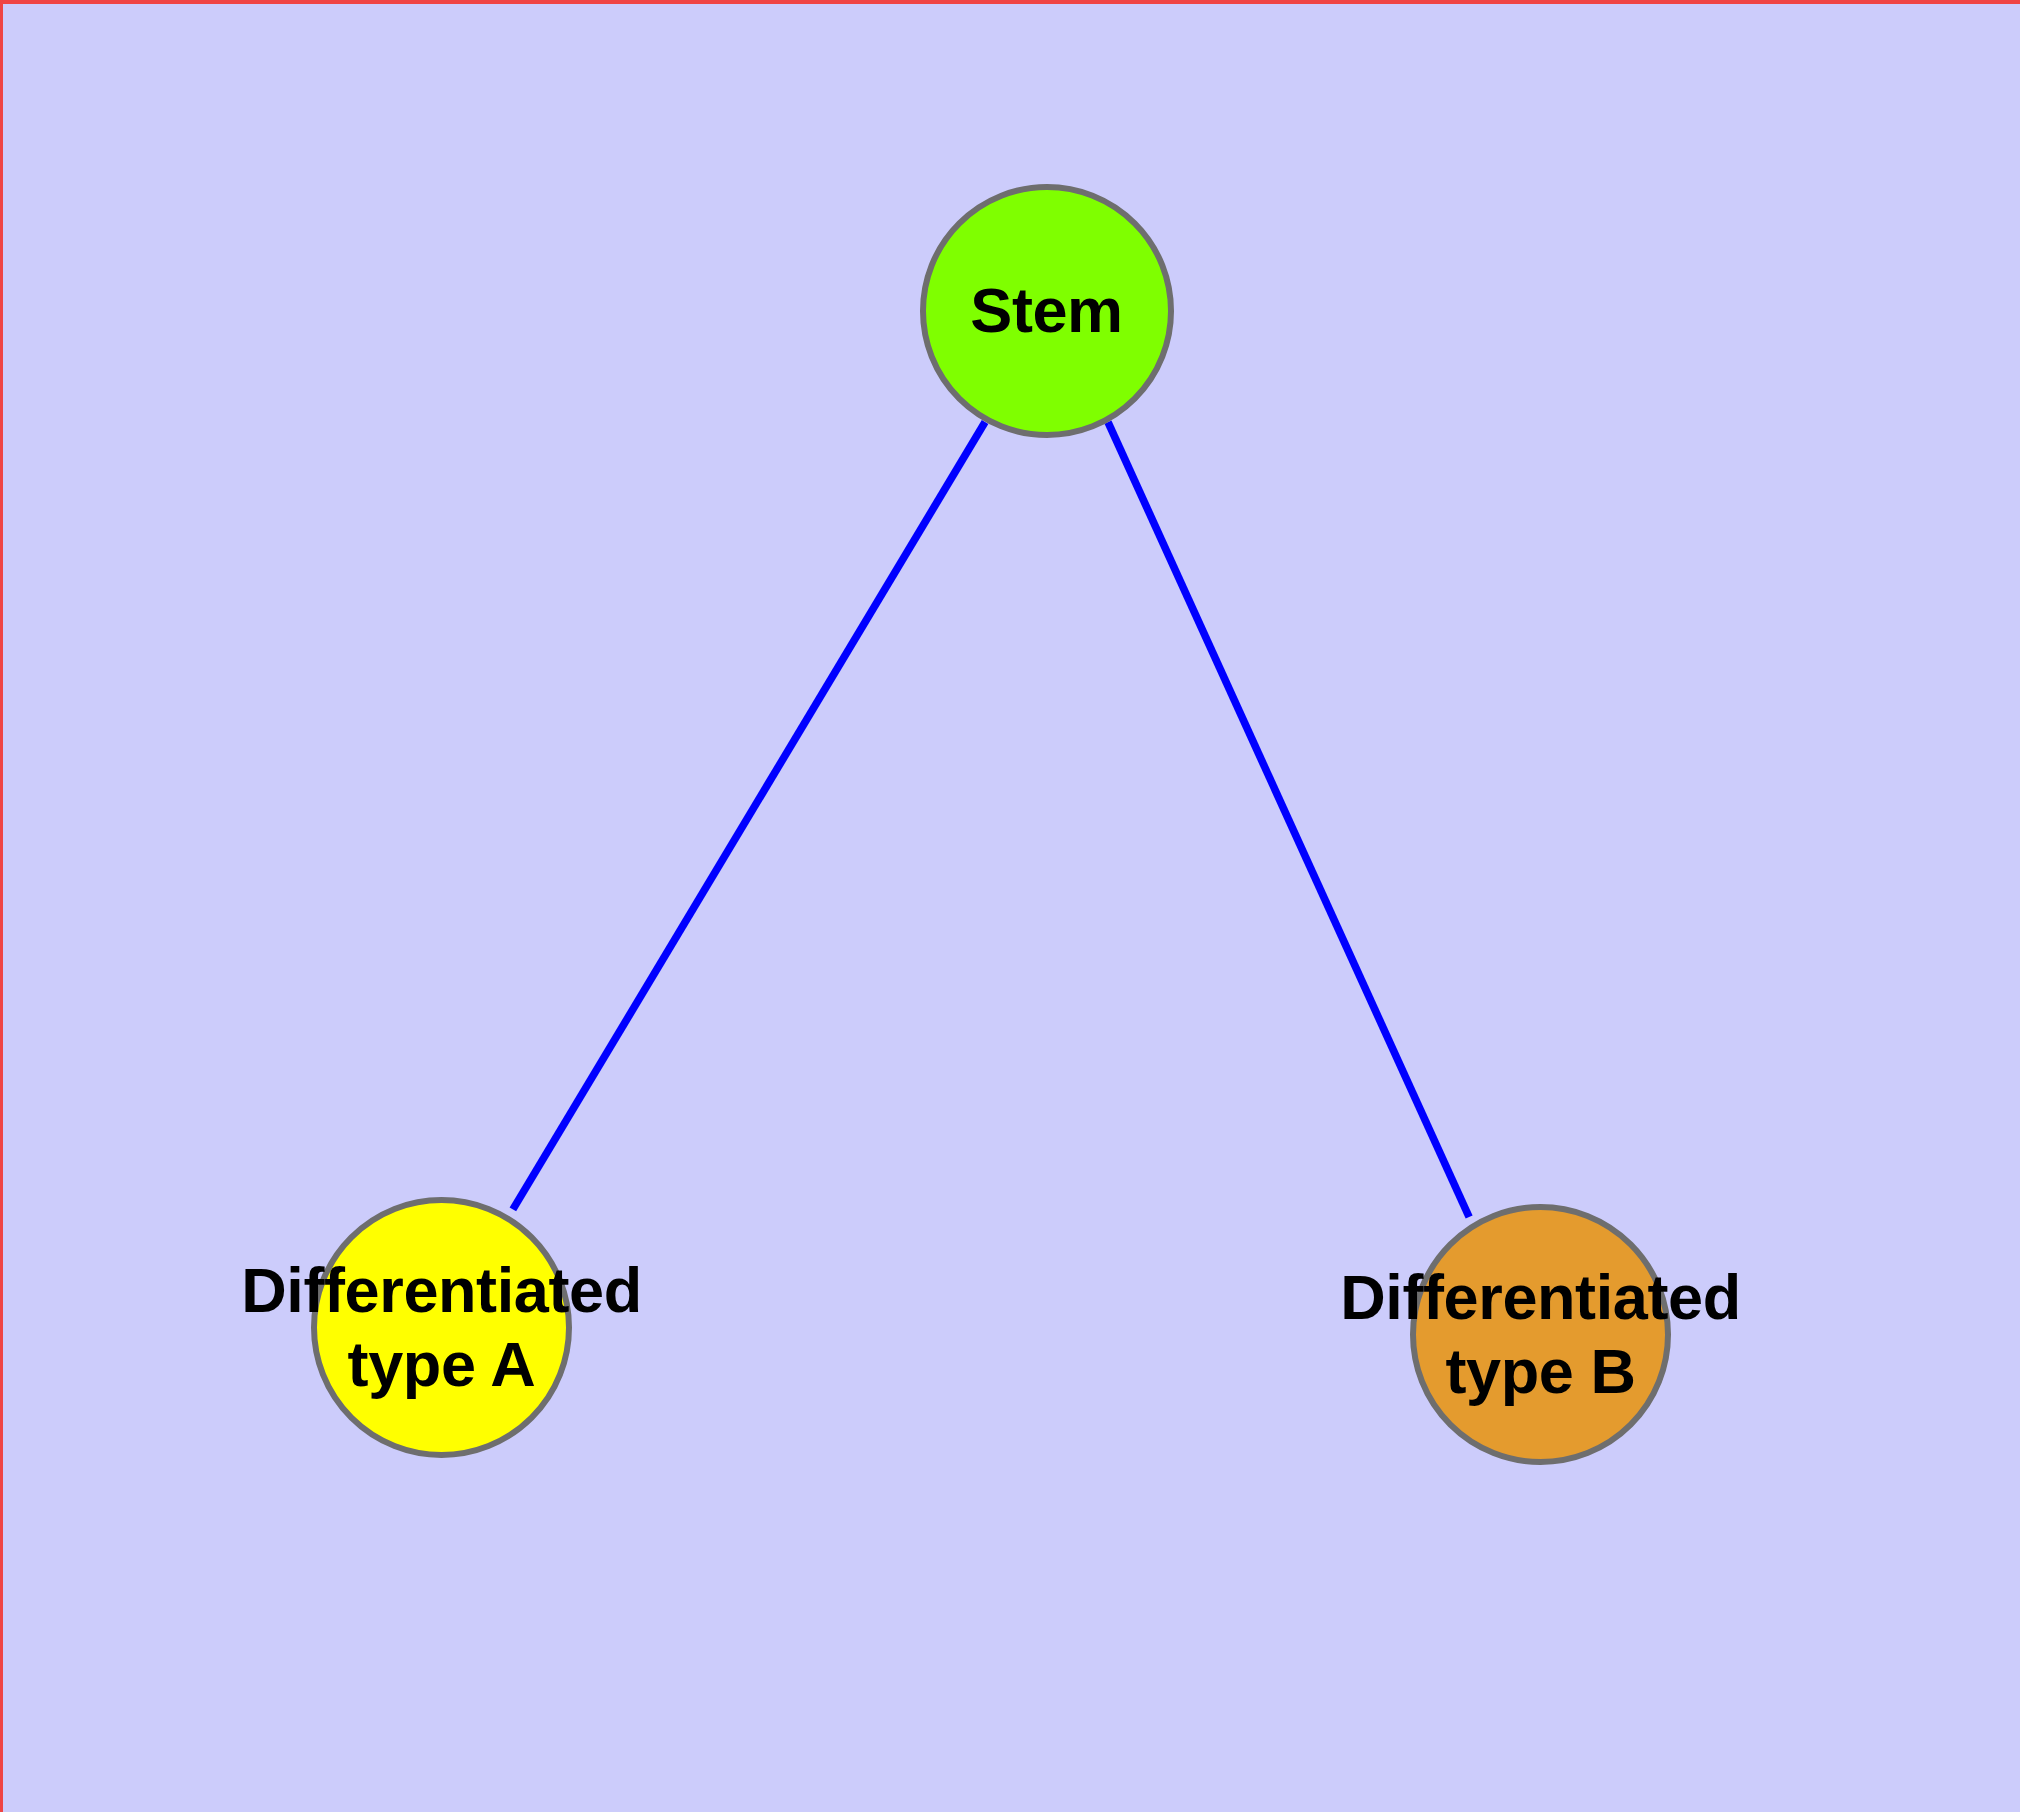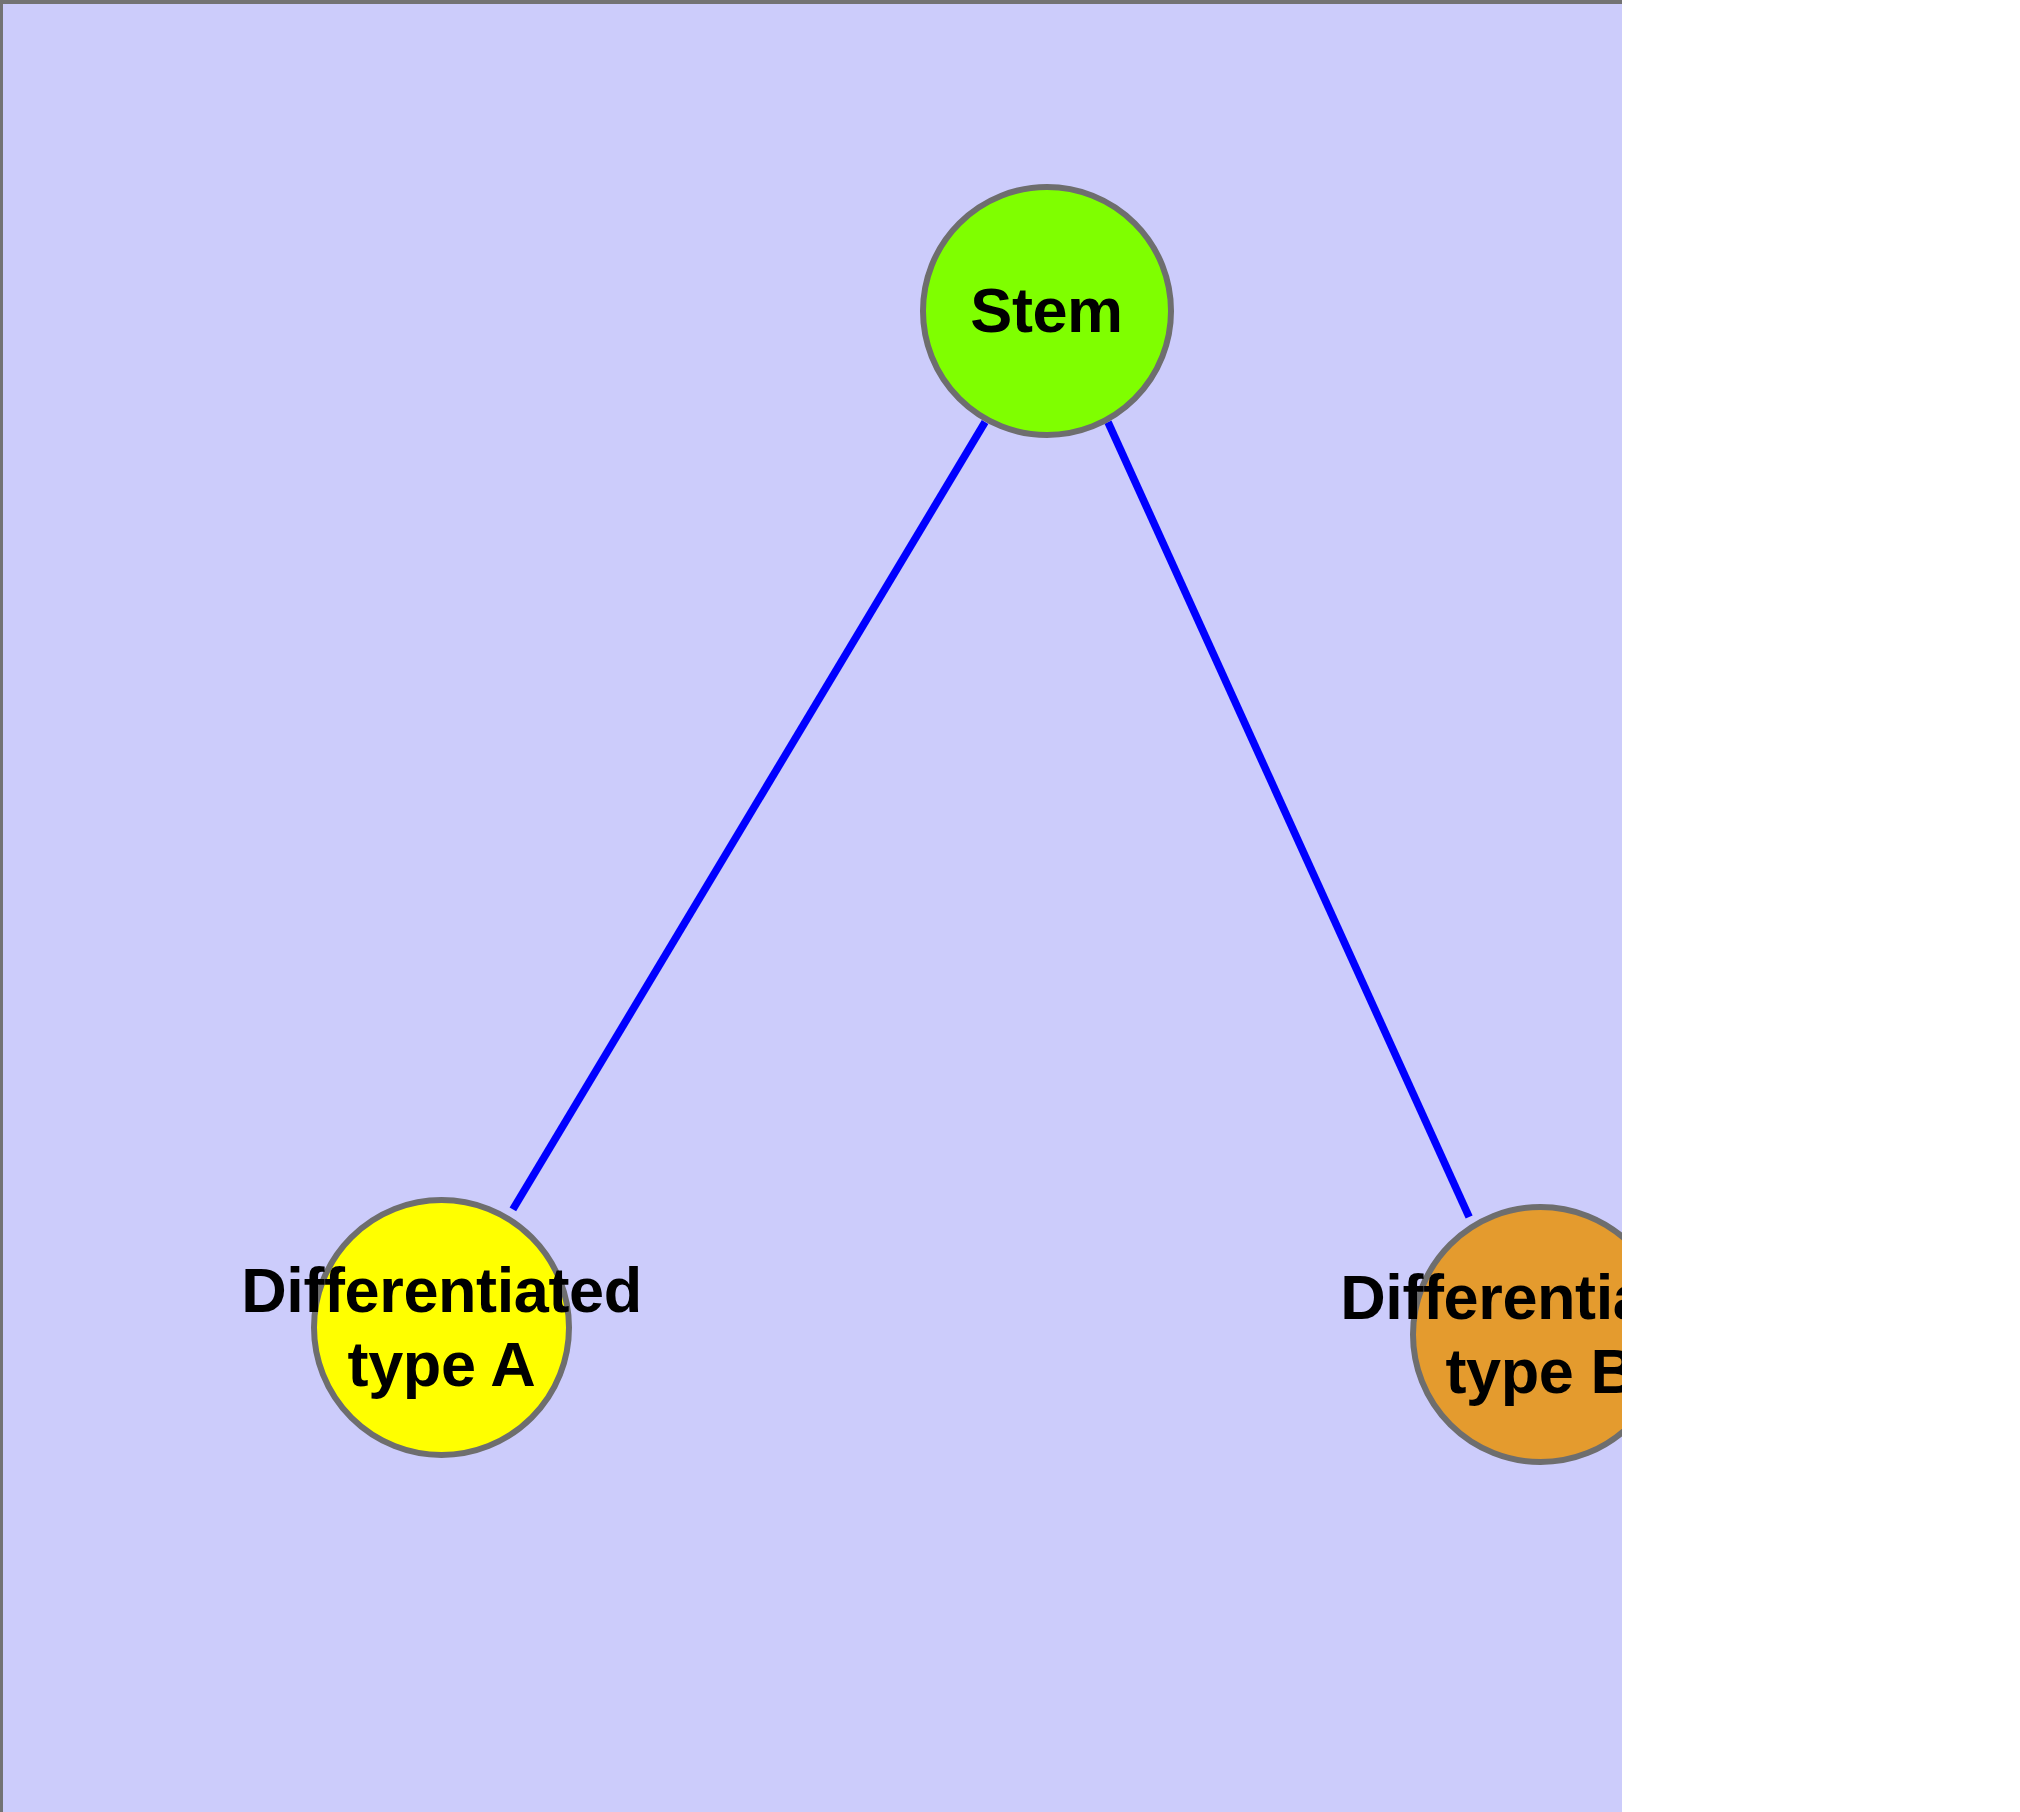--- a/index.html
+++ b/index.html
@@ -44,21 +44,21 @@
     text-align: center;
     line-height: 1.17;
     white-space: pre;
     letter-spacing: -0.4px;
     pointer-events: none;
   }
 </style>
 </head>
 <body>
 
-<div id="canvas" style="width: 1622px; height: 1812px; background: #737373;">
+<div id="canvas" style="width: 2004px; height: 1812px; background: #ef4444; padding-left: 16px;">
 
   <div id="plot-background" style="background: rgb(204, 204, 251);"></div>
 
   <svg id="edge-layer" viewBox="0 0 2384 2138" preserveAspectRatio="none">
     <line id="edge-0" stroke-linecap="butt" x1="1162" y1="498" x2="605" y2="1427" stroke="#0000ff" stroke-width="9"></line>
     <line id="edge-1" stroke-linecap="butt" x1="1307" y1="498" x2="1733" y2="1436" stroke="#0000ff" stroke-width="9"></line>
   </svg>
 
   <div class="node" id="node-0" style="left: 920px; top: 184px; width: 254px; height: 254px; background: rgb(127, 255, 0); border-color: rgb(110, 110, 110); border-width: 6px;"></div>
   <div class="node" id="node-1" style="left: 311px; top: 1197px; width: 261px; height: 261px; background: rgb(255, 255, 0); border-color: rgb(110, 110, 110); border-width: 6px;"></div>

